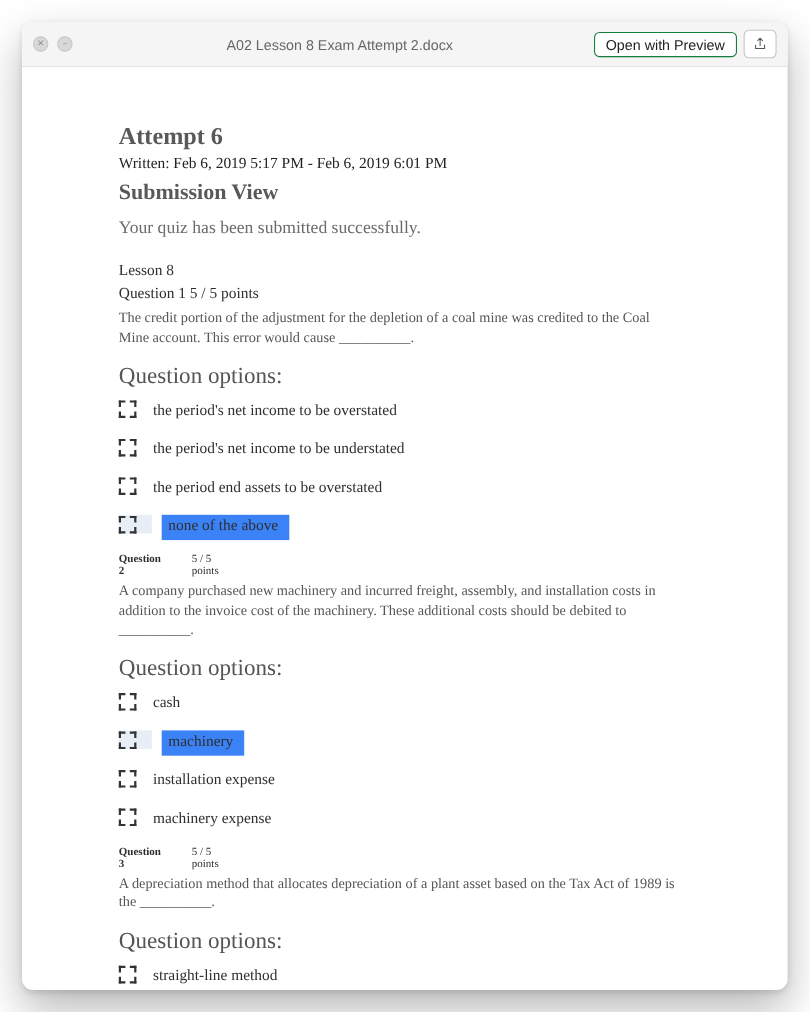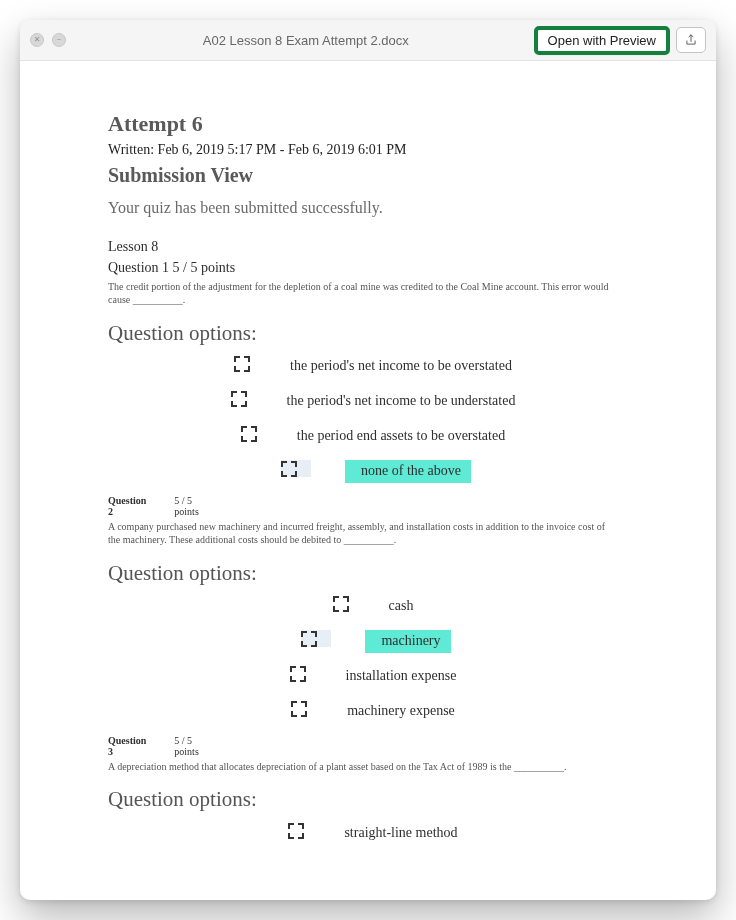--- a/index.html
+++ b/index.html
@@ -54,21 +54,21 @@
     white-space: nowrap;
     overflow: hidden;
   }
   .right-controls {
     display: flex;
     align-items: center;
     gap: 6px;
   }
   .open-btn {
     background: #fff;
-    border: 4px solid #15803d;
+    border: 1px solid #15803d;
     border-radius: 5px;
     padding: 3px 10px;
     font-size: 13px;
     color: #222;
     cursor: pointer;
     box-shadow: 0 1px 0 rgba(0,0,0,0.03);
   }
   .share-btn {
     width: 28px;
     height: 24px;
@@ -119,51 +119,50 @@
   }
   .q-head {
     font-family: Georgia, "Times New Roman", serif;
     font-size: 14px;
     margin-bottom: 2px;
   }
   .q-head .qnum { font-weight: 400; }
   .q-head .pts { font-weight: 400; margin-left: 0; }
   .q-text {
     font-family: Georgia, "Times New Roman", serif;
-    font-size: 10px;
+    font-size: 13px;
     color: #555;
     margin-bottom: 12px;
     max-width: 510px;
   }
   .opts-label {
     font-family: Georgia, "Times New Roman", serif;
     font-size: 21px;
     color: #555;
     margin-bottom: 8px;
   }
   .opt-row {
     display: flex;
     align-items: flex-start;
-    gap: 34px;
+    gap: 9px;
     margin-bottom: 12px;
     font-family: Georgia, "Times New Roman", serif;
     font-size: 14px;
-    justify-content: center;
   }
   .opt-row .mark {
     width: 12px; height: 12px;
     border: 2px dashed #333;
     flex: 0 0 12px;
     margin-top: 1px;
   }
   .opt-row .txt {
     padding: 2px 6px;
   }
   .opt-row.sel .mark-wrap { background: #e7eef6; padding: 0 14px 0 0; }
-  .opt-row.sel .txt { background: #5eead4; padding: 2px 10px 2px 16px; }
+  .opt-row.sel .txt { background: #3b82f6; padding: 2px 10px 2px 6px; }
   .mark-wrap { display:flex; align-items:center; padding:0; }
 
   .q2-head {
     display: flex;
     gap: 28px;
     font-family: Georgia, "Times New Roman", serif;
     font-size: 10px;
     margin: 6px 0 2px 0;
   }
   .q2-head .col { line-height: 1.15; }

